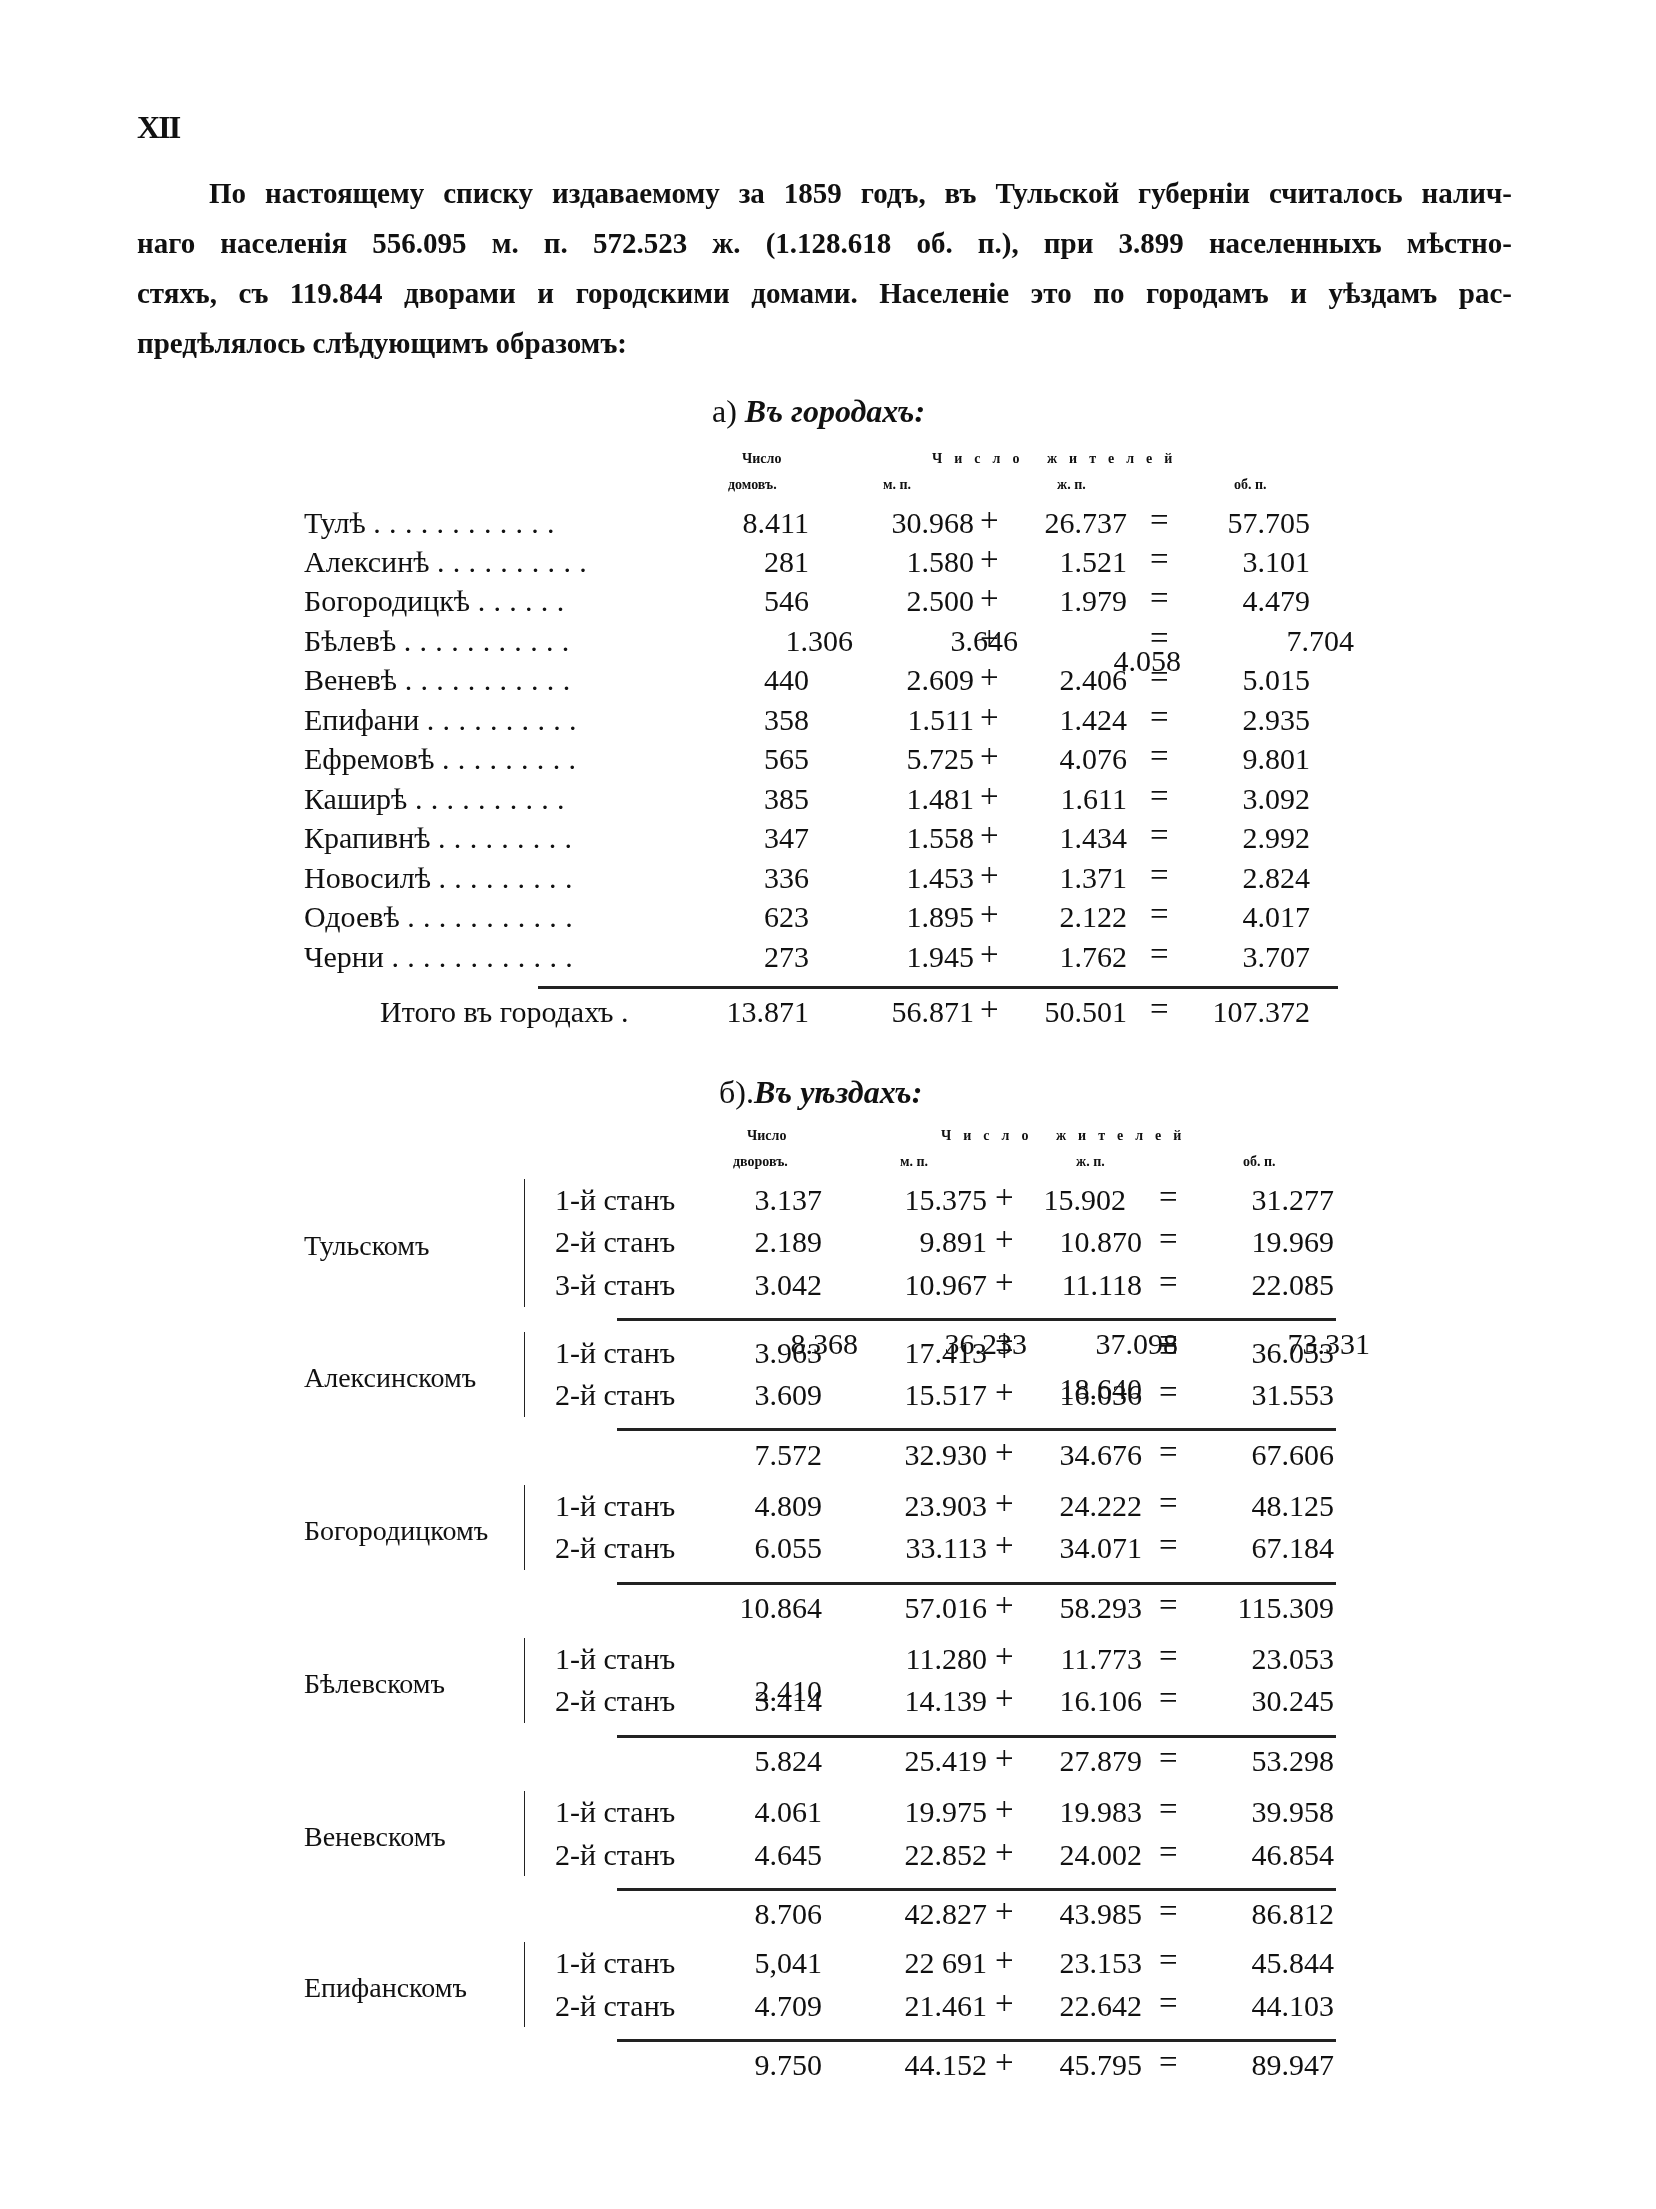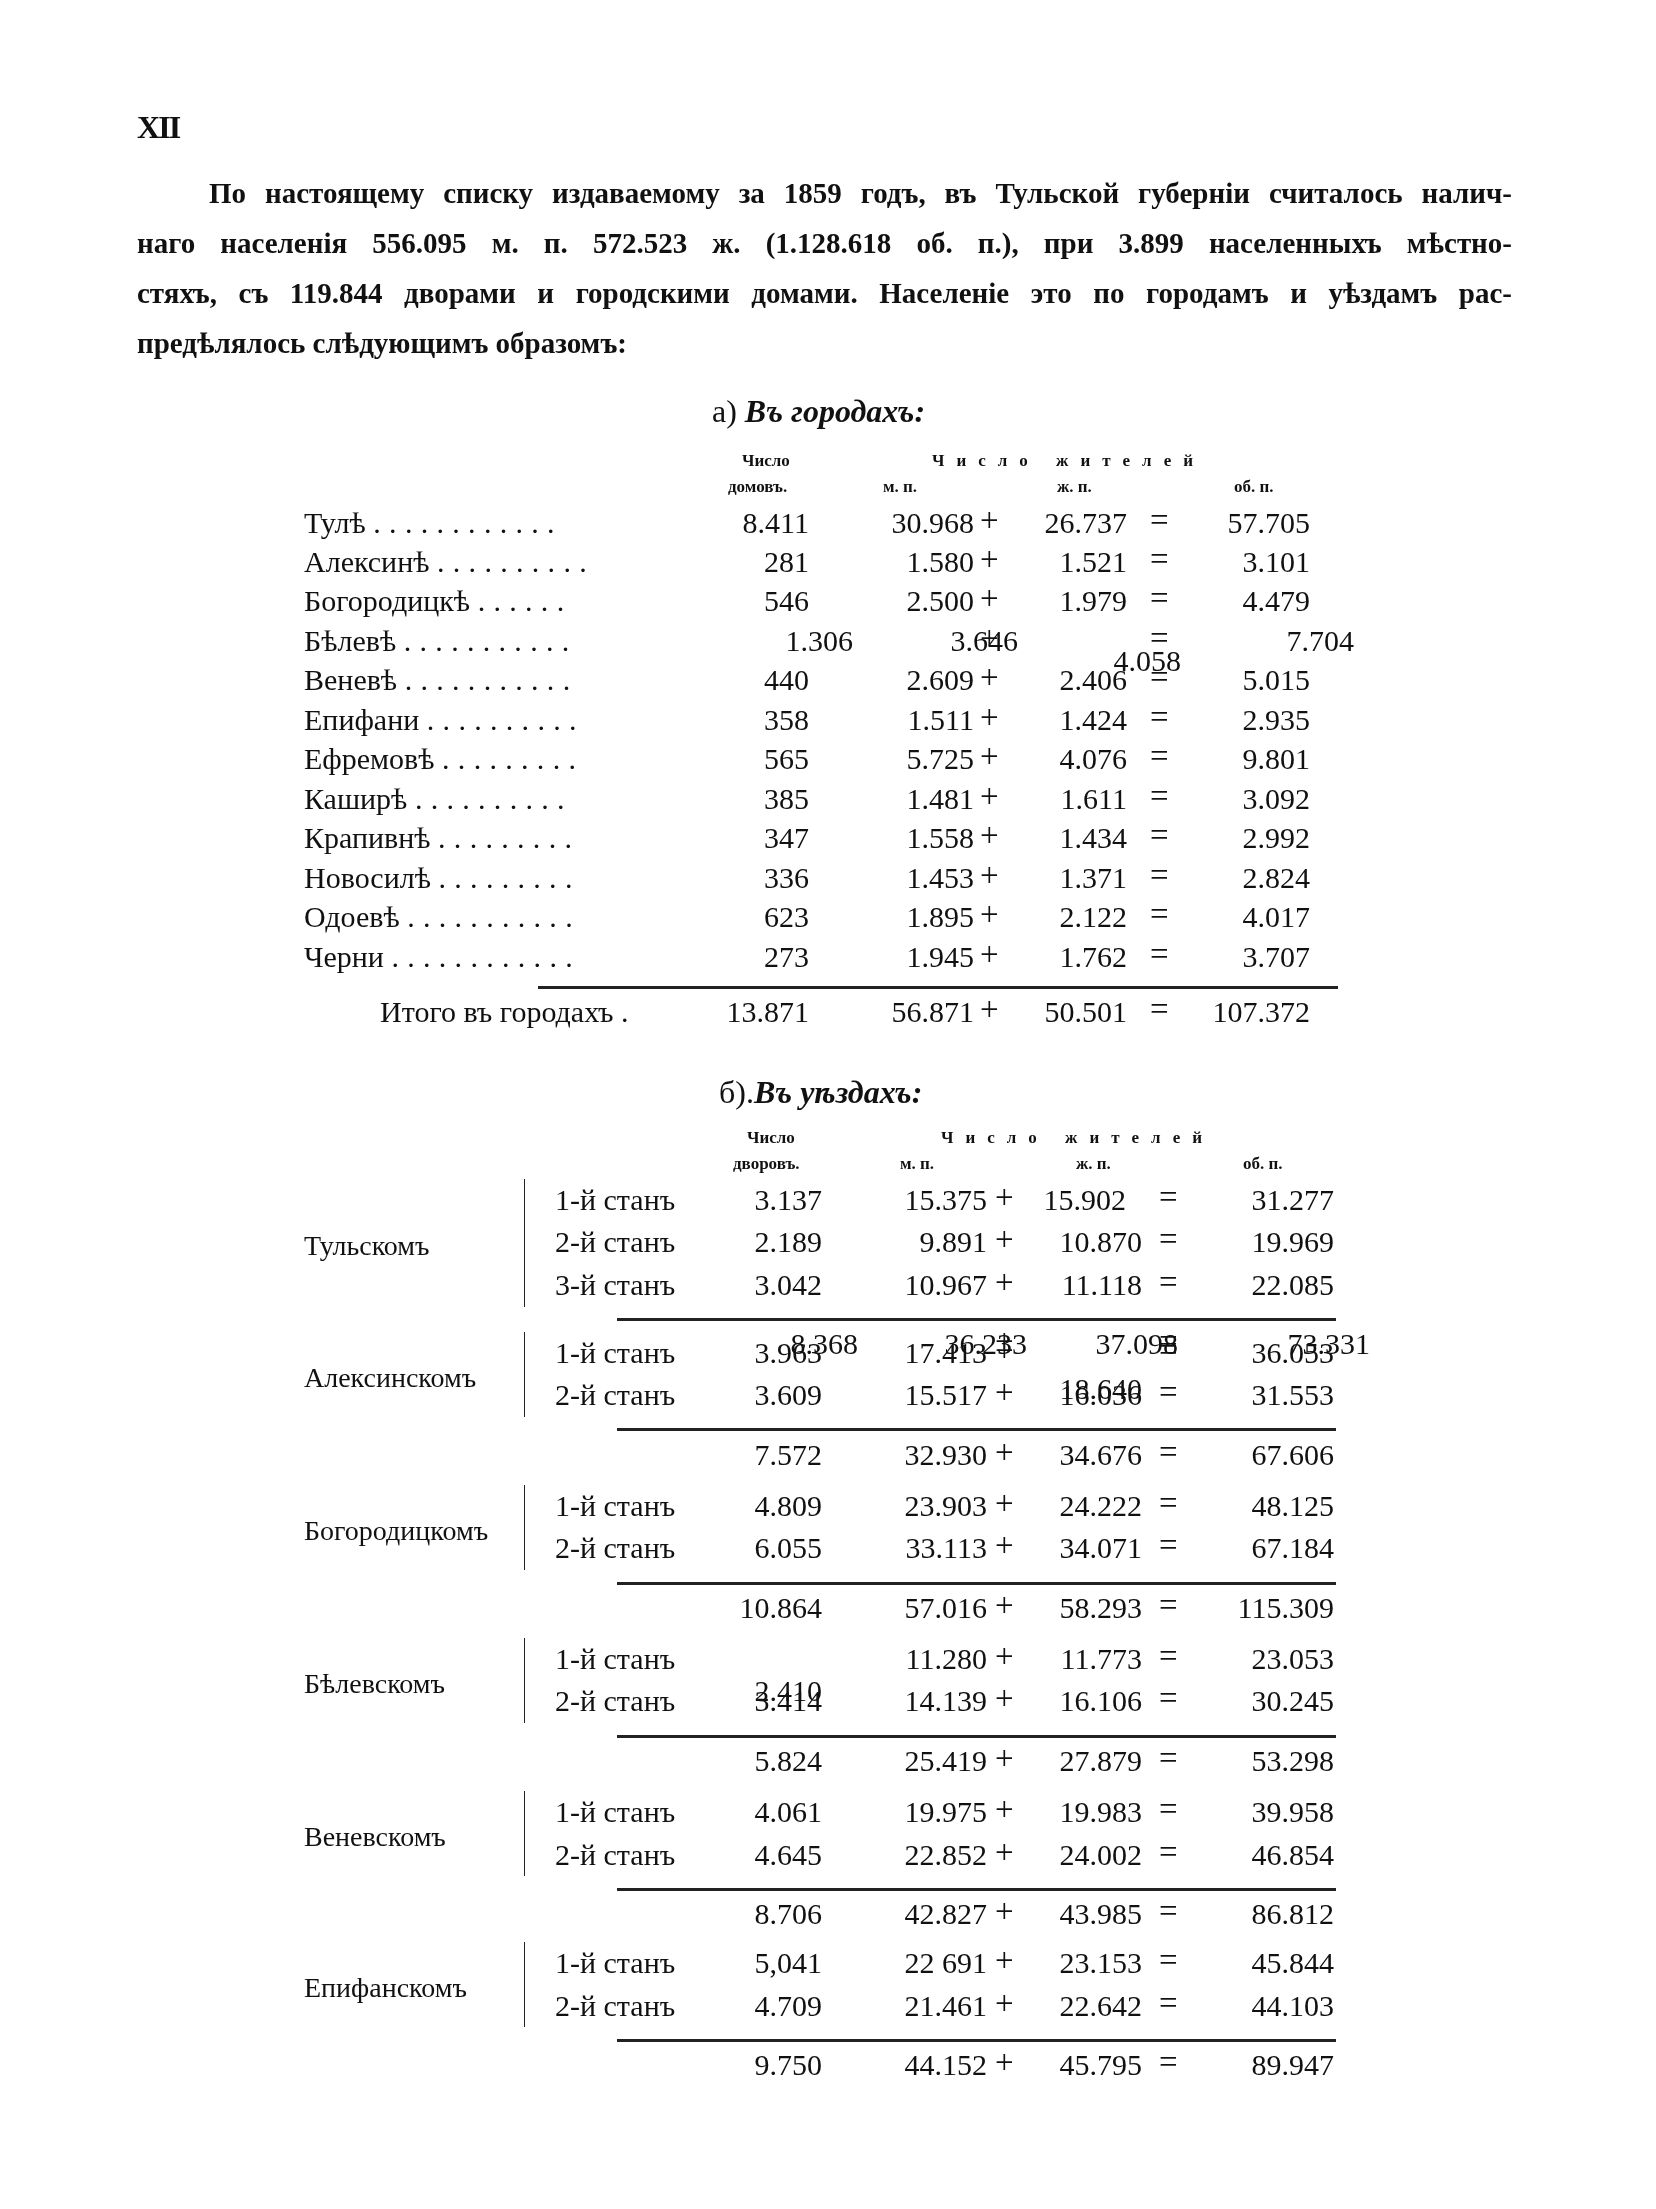--- a/index.html
+++ b/index.html
@@ -4,21 +4,21 @@
 <style>
   html, body { margin:0; padding:0; background:#ffffff; }
   body { width:1657px; height:2209px; position:relative; overflow:hidden;
          font-family:"Liberation Serif", serif; color:#111; }
   .abs { position:absolute; white-space:nowrap; }
   .pageno { left:137px; top:109px; font-size:32px; font-weight:bold; letter-spacing:-1.9px; }
   .para { font-size:29px; font-weight:bold; line-height:49px; }
   .para .line { position:absolute; white-space:nowrap; }
   .sect-title { font-size:32px; }
   .sect-title i { font-style:italic; font-weight:bold; }
-  .hdr { font-size:17px; font-weight:bold; }
+  .hdr { font-size:14px; font-weight:bold; }
   .spaced { letter-spacing:12px; }
   .row { position:absolute; left:0; width:1657px; height:39px; font-size:30px; }
   .cell { position:absolute; white-space:nowrap; }
   .r { text-align:right; }
   .name { left:304px; }
   .dots { letter-spacing:8.3px; }
   .rule { position:absolute; height:2.8px; background:#222; }
   .brace { position:absolute; font-size:102px; font-weight:100; line-height:1; color:#222; transform:scaleX(0.35); transform-origin:left top; }
   .uezd-name { position:absolute; font-size:28px; }
   .op { font-size:33px; }

